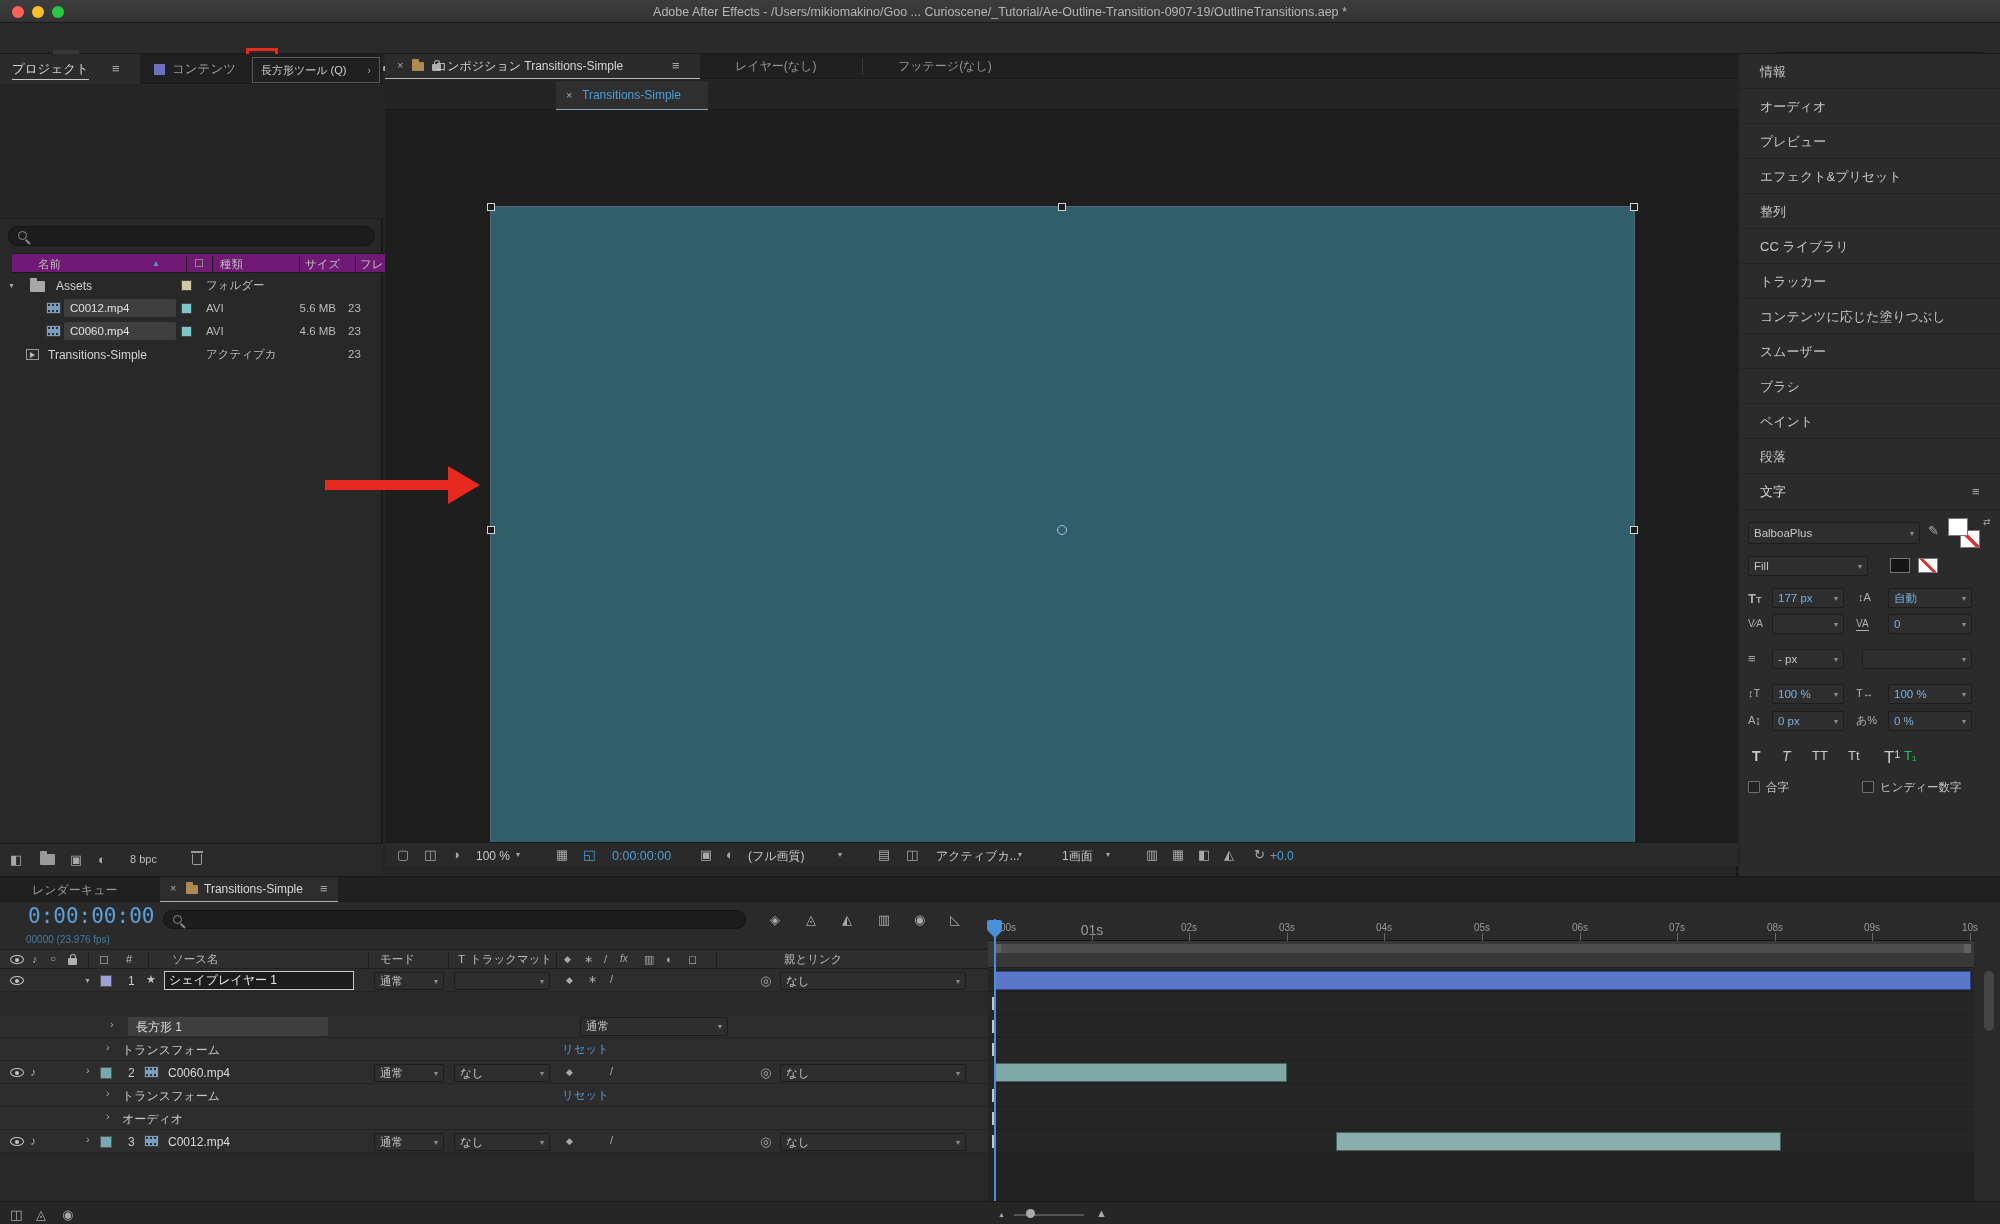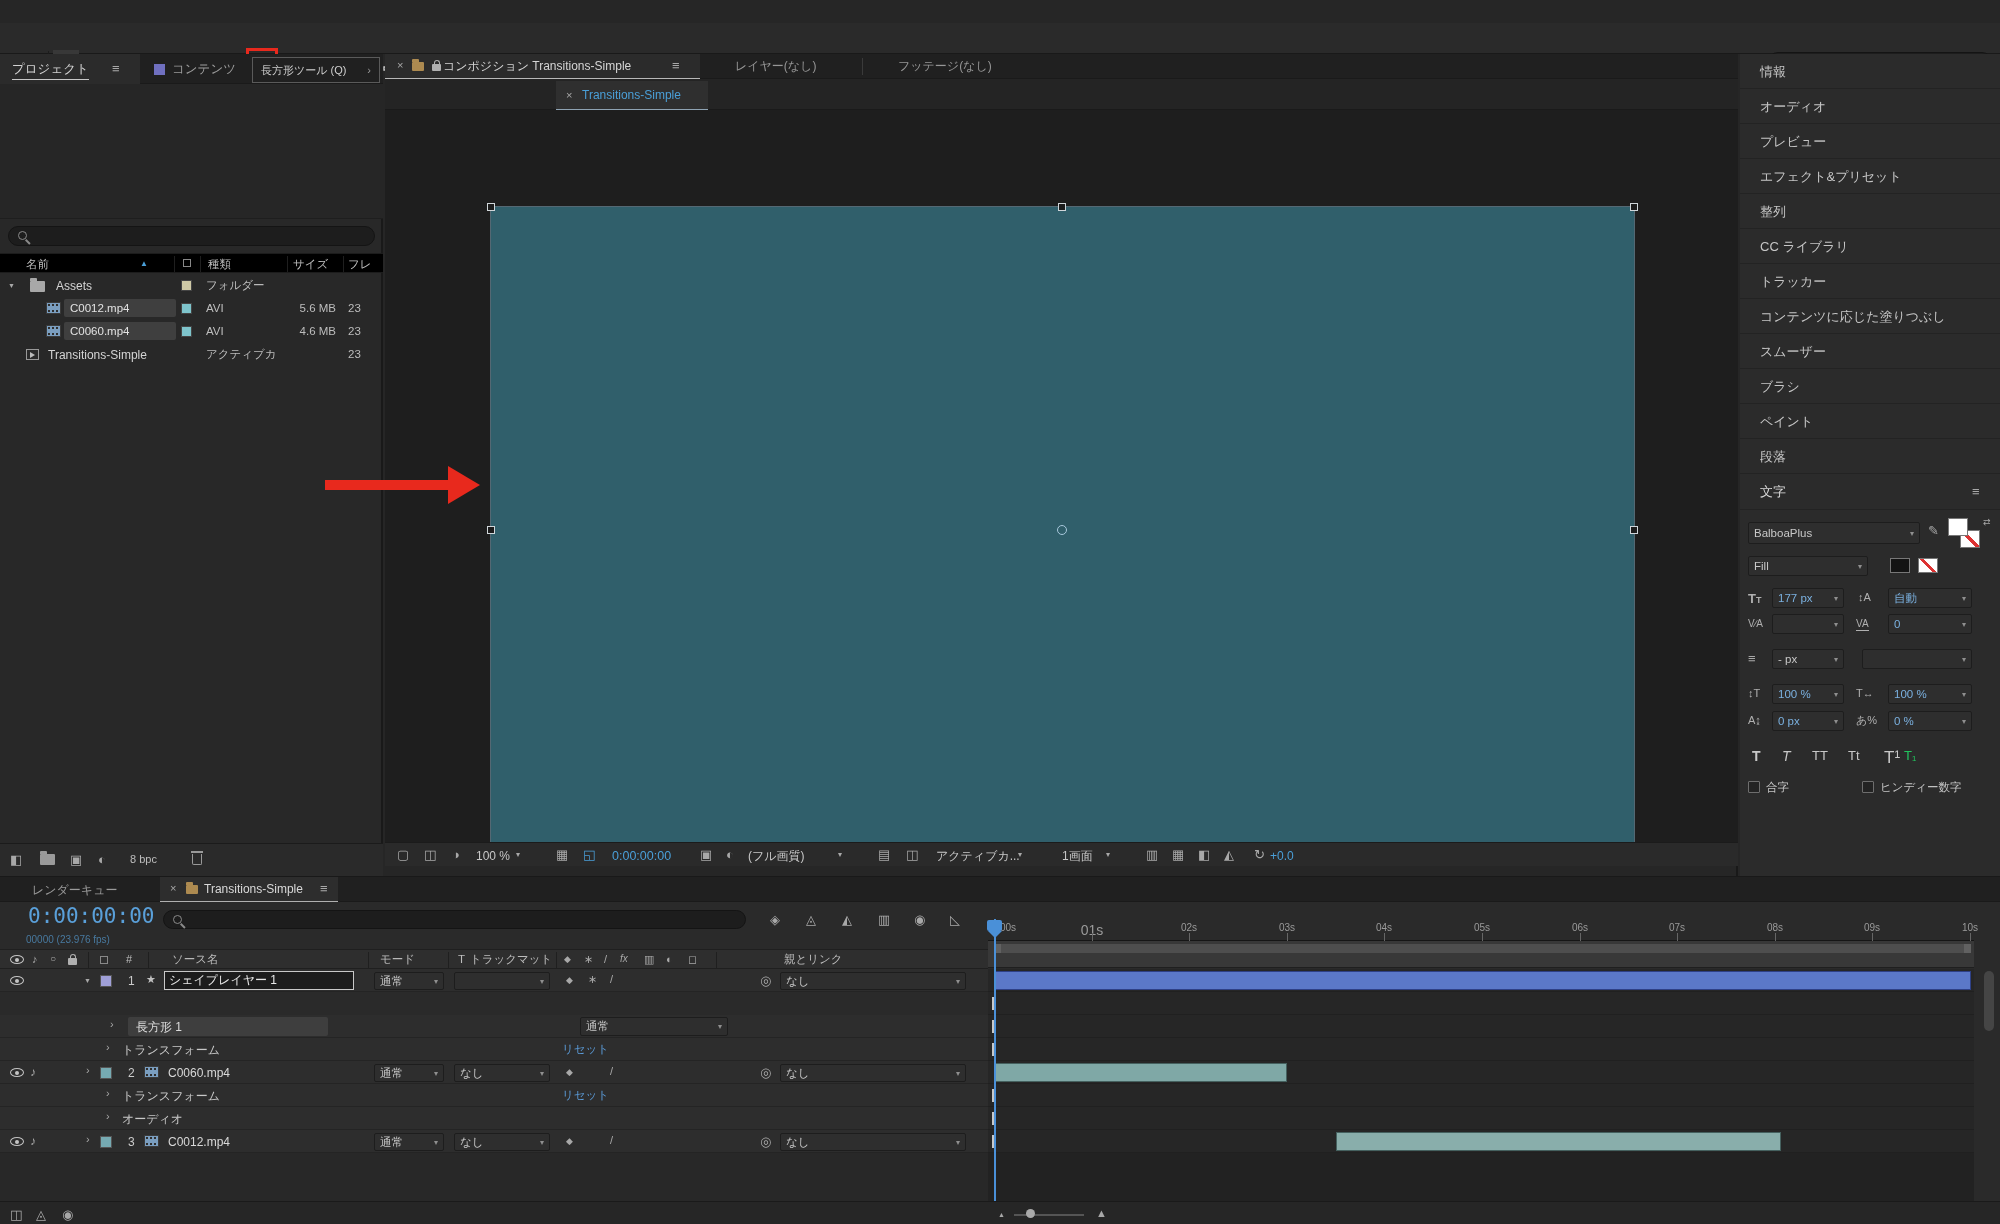--- a/index.html
+++ b/index.html
@@ -36,20 +36,26 @@
 .rp{position:absolute;left:1740px;width:260px;height:35px;line-height:35px;padding-left:20px;font-size:13px;color:#c6c6c6;background:#2b2b2b;border-bottom:1px solid #232323}
 .swatch{position:absolute;border:1px solid #777}
 .nobox{background:#fff;background-image:linear-gradient(45deg,rgba(0,0,0,0) 44%,#d33 44%,#d33 56%,rgba(0,0,0,0) 56%)}
 input.flat{position:absolute;background:#1d1d1d;border:1px solid #141414;border-radius:10px;color:#bbb;font-size:12px;padding:0 8px 0 26px;outline:none;font-family:inherit}
 </style>
 </head>
 <body>
 
 <div id="app">
 
+  <div class="abs" style="left:0;top:0;width:2000px;height:23px;background:linear-gradient(#3d3d3d,#333);border-bottom:1px solid #191919">
+    <div class="abs" style="left:12px;top:6px;width:12px;height:12px;border-radius:50%;background:#ff5f57"></div>
+    <div class="abs" style="left:32px;top:6px;width:12px;height:12px;border-radius:50%;background:#febc2e"></div>
+    <div class="abs" style="left:52px;top:6px;width:12px;height:12px;border-radius:50%;background:#28c840"></div>
+    <div class="t" style="left:50%;top:5px;transform:translateX(-50%);font-size:12.5px;color:#b6b6b6">Adobe After Effects - /Users/mikiomakino/Goo ... Curioscene/_Tutorial/Ae-Outline-Transition-0907-19/OutlineTransitions.aep *</div>
+  </div>
 
   <div class="abs" style="left:0;top:23px;width:2000px;height:31px;background:#2a2a2a;border-bottom:1px solid #191919">
     <div class="tool" style="left:15px">
         <svg viewBox="0 0 20 20">
           <path d="M3 10 L10 3 L17 10 M5.5 8.5 V16.5 H14.5 V8.5"></path>
         </svg>
       </div>
     <div class="sep-v" style="left:48px;top:28px;height:20px;background:#1c1c1c"></div>
     <div class="tool" style="left:53px;background:#383838">
         <svg viewBox="0 0 20 20">
@@ -164,21 +170,21 @@
       <div class="abs" style="left:146px;top:0;width:160px;height:30px">
         <div class="abs" style="left:8px;top:10px;width:11px;height:11px;background:#7070c0"></div>
         <span class="t" style="left:26px;top:8px;font-size:12.5px;color:#9a9a9a">コンテンツ</span>
       </div>
     </div>
     <div class="abs" style="left:0;top:30px;width:383px;height:135px;background:#262626;border-bottom:1px solid #1e1e1e"></div>
     <div class="abs" style="left:0;top:165px;width:383px;height:34px">
       <input class="flat" readonly="" style="left: 8px; top: 7px; width: 367px; height: 20px;">
       <span class="i-mag" style="left:18px;top:12px"></span>
     </div>
-    <div class="abs" style="left:0;top:199px;width:383px;height:20px;background:#000000;border-top:1px solid #1c1c1c;border-bottom:1px solid #1c1c1c">
+    <div class="abs" style="left:12px;top:199px;width:383px;height:20px;background:#701a75;border-top:1px solid #1c1c1c;border-bottom:1px solid #1c1c1c">
       <span class="t" style="left:26px;top:4px;font-size:11.5px;color:#bdbdbd">名前</span>
       <span class="g" style="left:140px;top:6px;font-size:8px;color:#4a9fd8">▲</span>
       <div class="sep-v" style="left:174px;top:2px;height:16px"></div>
       <div class="abs" style="left:183px;top:5px;width:8px;height:8px;border:1px solid #888"></div>
       <div class="sep-v" style="left:200px;top:2px;height:16px"></div>
       <span class="t" style="left:208px;top:4px;font-size:11.5px;color:#bdbdbd">種類</span>
       <div class="sep-v" style="left:287px;top:2px;height:16px"></div>
       <span class="t" style="left:293px;top:4px;font-size:11.5px;color:#bdbdbd">サイズ</span>
       <div class="sep-v" style="left:343px;top:2px;height:16px"></div>
       <span class="t" style="left:348px;top:4px;font-size:11.5px;color:#bdbdbd">フレ</span>
@@ -227,21 +233,21 @@
       <span class="i-trash" style="left:192px;top:10px"></span>
     </div>
   </div>
 
   <div class="abs" style="left:385px;top:54px;width:1353px;height:822px;background:#262626;border-right:2px solid #191919">
     <div class="abs" style="left:0;top:0;width:1353px;height:25px;background:#202020;border-bottom:1px solid #1a1a1a">
       <div class="abs" style="left:0;top:0;width:315px;height:25px;background:#2b2b2b;border-bottom:1px solid #b8b8b8">
         <span class="g" style="left:12px;top:6px;font-size:11px">×</span>
         <span class="i-folder" style="left:27px;top:8px;background:#ad8a50;width:12px;height:9px"></span>
         <span class="i-lock" style="left:47px;top:10px"></span>
-        <span class="t" style="left:58px;top:5px;color:#d5d5d5">コンポジション Transitions-Simple</span>
+        <span class="t" style="left:50px;top:5px;color:#d5d5d5">コンポジション Transitions-Simple</span>
         <span class="g" style="left:287px;top:5px">≡</span>
       </div>
       <span class="t" style="left:350px;top:5px;color:#969696">レイヤー(なし)</span>
       <div class="sep-v" style="left:477px;top:4px;height:17px;background:#3a3a3a"></div>
       <span class="t" style="left:513px;top:5px;color:#969696">フッテージ(なし)</span>
     </div>
     <div class="abs" style="left:0;top:25px;width:1353px;height:31px;background:#242424;border-bottom:1px solid #1a1a1a">
       <div class="abs" style="left:171px;top:2px;width:152px;height:29px;background:#2f2f2f;border-bottom:1px solid #8fa3b3">
         <span class="g" style="left:10px;top:9px;font-size:11px">×</span>
         <span class="t" style="left:26px;top:7px;color:#4a9fd8">Transitions-Simple</span>

